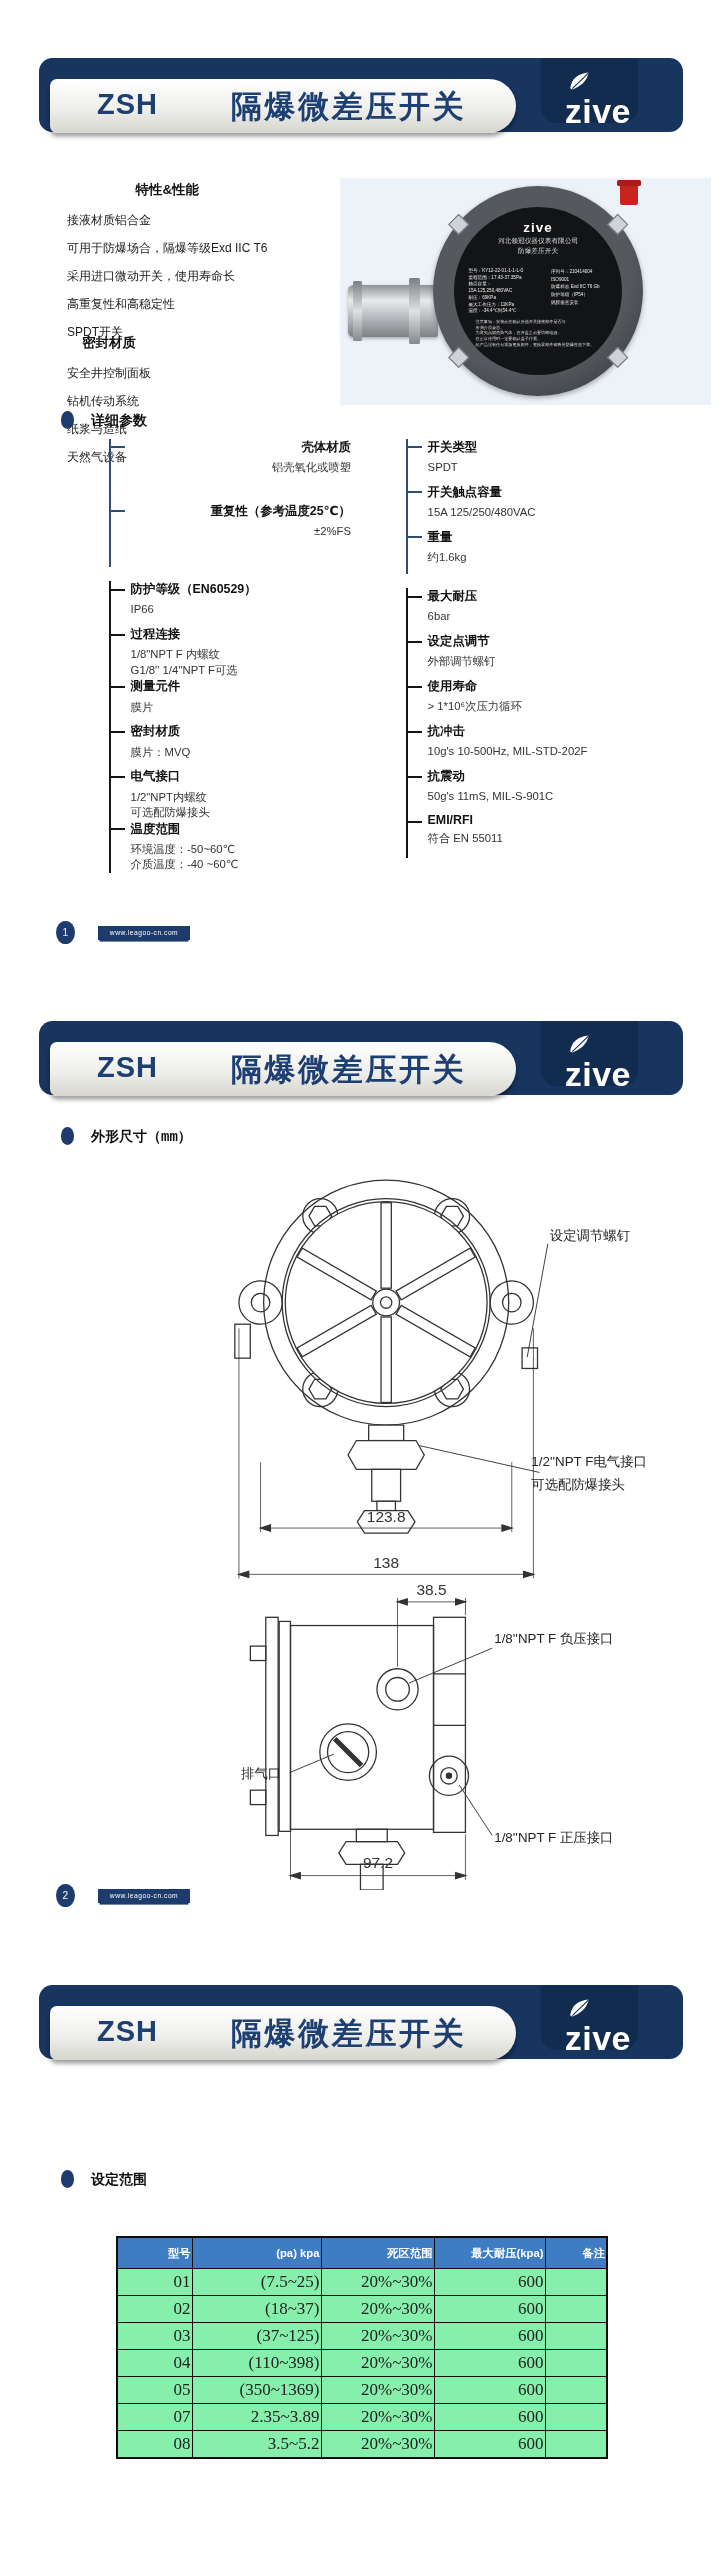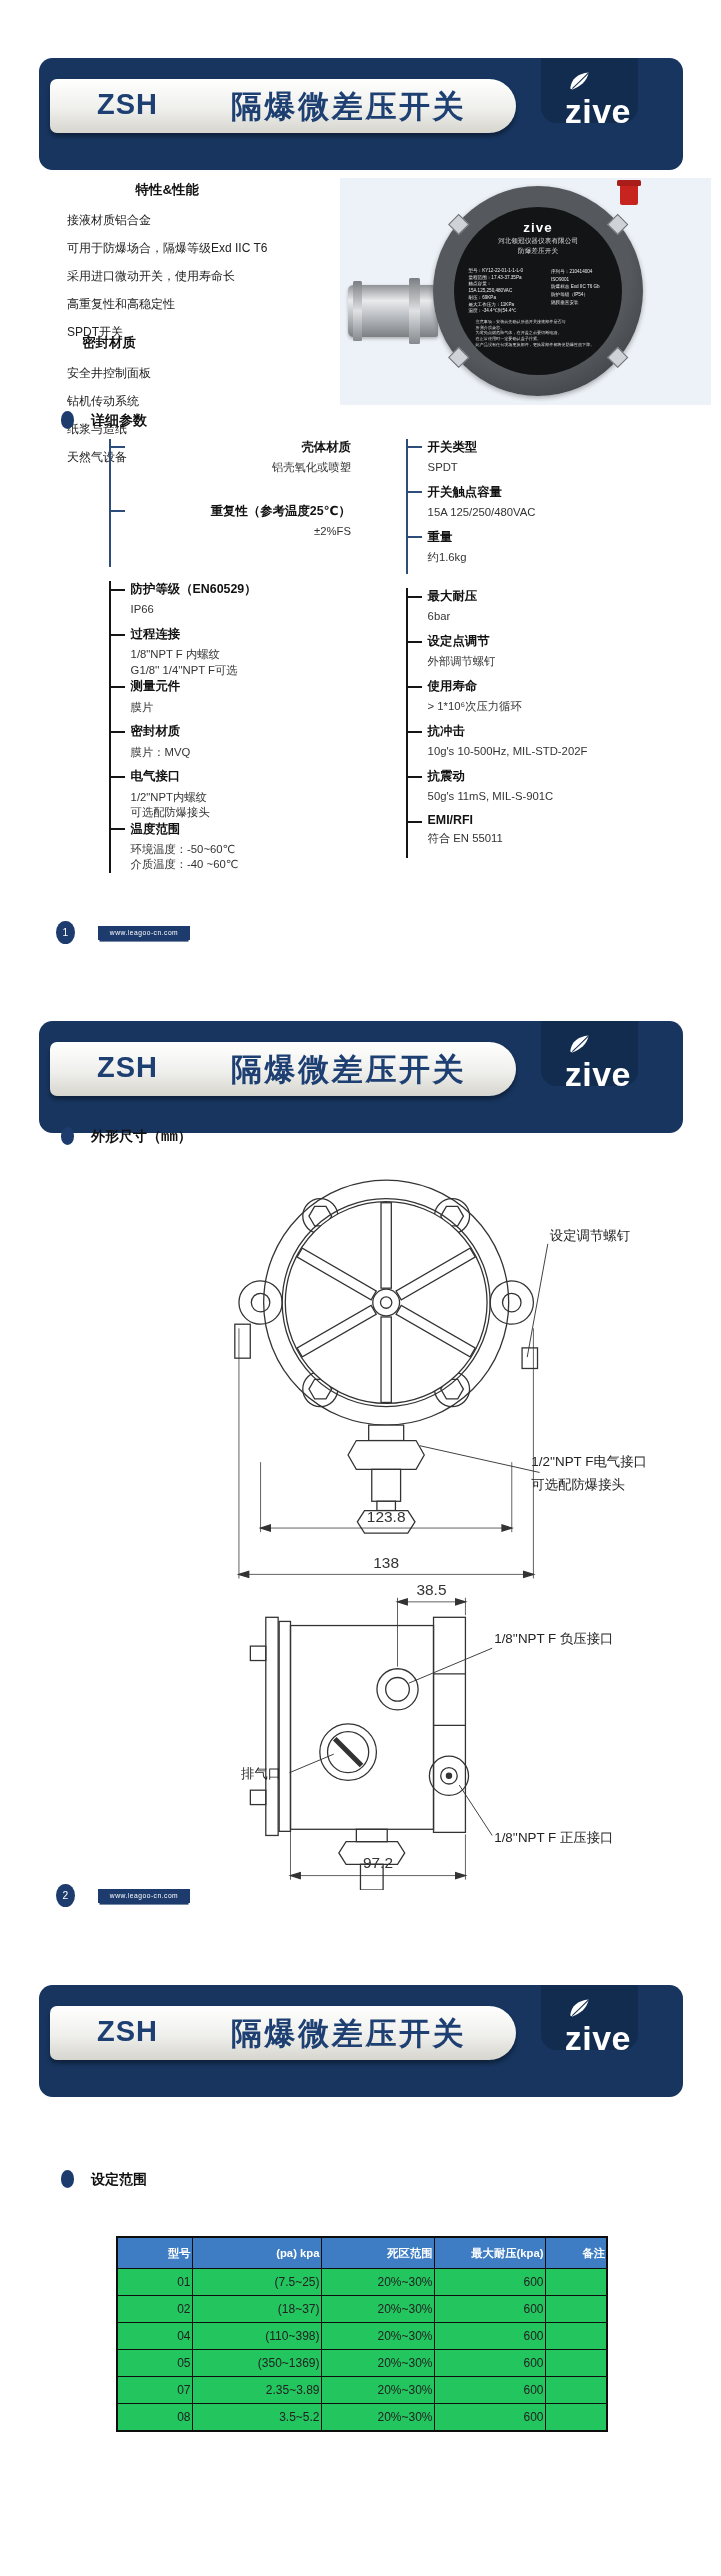--- a/index.html
+++ b/index.html
@@ -1,19 +1,19 @@
 <!DOCTYPE html>
 <html style="font-size:8.2px"><head>
 <meta charset="utf-8">
 <style>
   html,body{margin:0;padding:0;background:#ffffff;width:721px;height:3854px;position:relative;
     font-family:"Liberation Sans","DejaVu Sans",sans-serif;}
   .page{position:absolute;left:0;width:721px;height:963px;overflow:hidden;background:#fff;}
   
-  .hdr{position:absolute;left:39px;top:58px;width:644px;height:112px;background:#17355f;border-radius:13.4px;}
+  .hdr{position:absolute;left:39px;top:58px;width:644px;height:74px;background:#17355f;border-radius:13.4px;}
   .hdr-ribbon{position:absolute;right:45px;top:0;width:97px;height:65px;background:#122c50;border-radius:0 0 15.5px 15.5px;}
   .hdr-pill{position:absolute;left:11.3px;top:20.6px;width:466px;height:54px;
     background:linear-gradient(#ffffff 0%,#efefec 55%,#d6d5ce 100%);
     border-radius:8.2px 32px 32px 8.2px;box-shadow:0 3.6px 4.6px rgba(0,0,0,0.38);}
   .hdr-model{position:absolute;left:58px;top:30px;font-size:29px;font-weight:bold;color:#1d3f72;letter-spacing:1px;}
   .hdr-title{position:absolute;left:192px;top:28px;font-size:31px;font-weight:bold;color:#1d3f72;letter-spacing:2.6px;}
   .hdr-brand{position:absolute;right:52px;top:34px;font-size:34px;font-weight:bold;color:#ffffff;letter-spacing:0.5px;}
   .hdr-leaf{position:absolute;right:92px;top:13.4px;}
   
   .ftr-num{position:absolute;left:56px;top:921px;width:18.5px;height:23px;background:#1d3c6d;border-radius:50%;
@@ -61,21 +61,21 @@
   
   .drawing{position:absolute;left:216px;}
   svg text{font-family:"Liberation Sans","DejaVu Sans",sans-serif;}
   .dim{font-size:30px;fill:#333;}
   .lbl{font-size:26px;fill:#222;}
   
   .range-wrap{position:absolute;left:116px;top:309px;}
   .range-wrap table{border-collapse:collapse;border:2.1px solid #0d0d0d;}
   .range-wrap th,.range-wrap td{border:1.5px solid #0d0d0d;text-align:right;}
   .range-wrap th{background:#3e7dc3;color:#fff;font-size:11.3px;font-weight:bold;height:28px;}
-  .range-wrap td{font-size:12px;color:#222;height:24px;background:#22c55e;}
+  .range-wrap td{font-size:17px;color:#222;height:24px;background:#86efac;font-family:Liberation Serif, serif;}
 </style>
 </head>
 <body>
 
 <div>
 
   <section class="page" id="page-1" style="top:0">
       <div class="hdr">
         <div class="hdr-ribbon"></div>
         <div class="hdr-pill"></div>
@@ -399,20 +399,27 @@
               <td></td>
             </tr>
             <tr>
               <td>02</td>
               <td>(18~37)</td>
               <td>20%~30%</td>
               <td>600</td>
               <td></td>
             </tr>
             <tr>
+              <td>03</td>
+              <td>(37~125)</td>
+              <td>20%~30%</td>
+              <td>600</td>
+              <td></td>
+            </tr>
+            <tr>
               <td>04</td>
               <td>(110~398)</td>
               <td>20%~30%</td>
               <td>600</td>
               <td></td>
             </tr>
             <tr>
               <td>05</td>
               <td>(350~1369)</td>
               <td>20%~30%</td>

